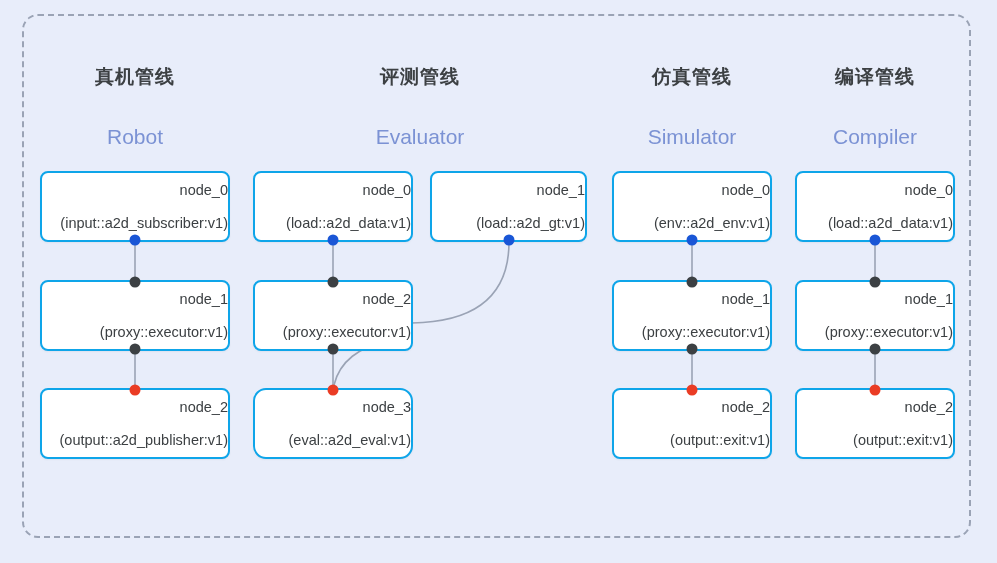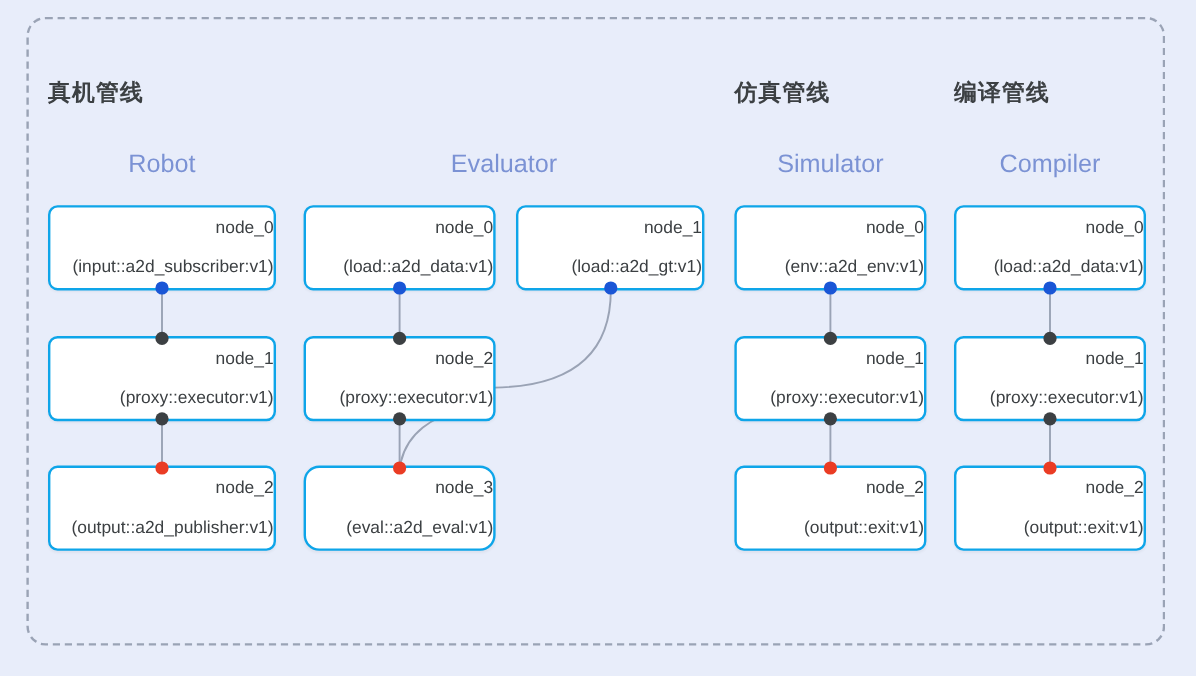--- a/index.html
+++ b/index.html
@@ -32,20 +32,21 @@
     background: transparent;
   }
   .edges-layer {
     position: absolute;
     left: 0; top: 0;
     width: 997px; height: 563px;
     pointer-events: none;
   }
   .col-title-cn {
     position: absolute;
+    text-align: center;
     font-size: 19px;
     font-weight: bold;
     color: #3c4043;
     letter-spacing: 1px;
     white-space: nowrap;
   }
   .col-title-en {
     position: absolute;
     text-align: center;
     font-size: 21px;
@@ -130,20 +131,21 @@
     <span class="port port-mid" style="left:50%; top:0%;"></span>
     <span class="port port-mid" style="left:50%; top:100%;"></span>
   </div>
 
   <div class="node-box" style="left:40px; top:388px; width:190px; height:71px;">
     <div class="node-name">node_2</div>
     <div class="node-type">(output::a2d_publisher:v1)</div>
     <span class="port port-out" style="left:50%; top:0%;"></span>
   </div>
 
+  <div class="col-title-cn" style="left:330px; top:64px; width:180px;">评测管线</div>
   <div class="col-title-en" style="left:330px; top:125px; width:180px;">Evaluator</div>
 
   <div class="node-box" style="left:253px; top:171px; width:160px; height:71px;">
     <div class="node-name">node_0</div>
     <div class="node-type">(load::a2d_data:v1)</div>
     <span class="port port-in" style="left:50%; top:100%;"></span>
   </div>
 
   <div class="node-box" style="left:430px; top:171px; width:157px; height:71px;">
     <div class="node-name">node_1</div>

